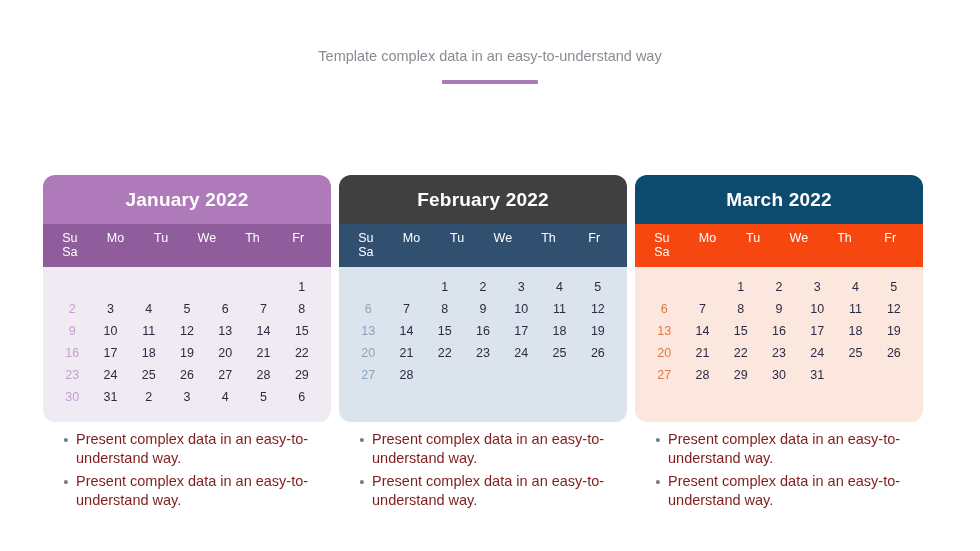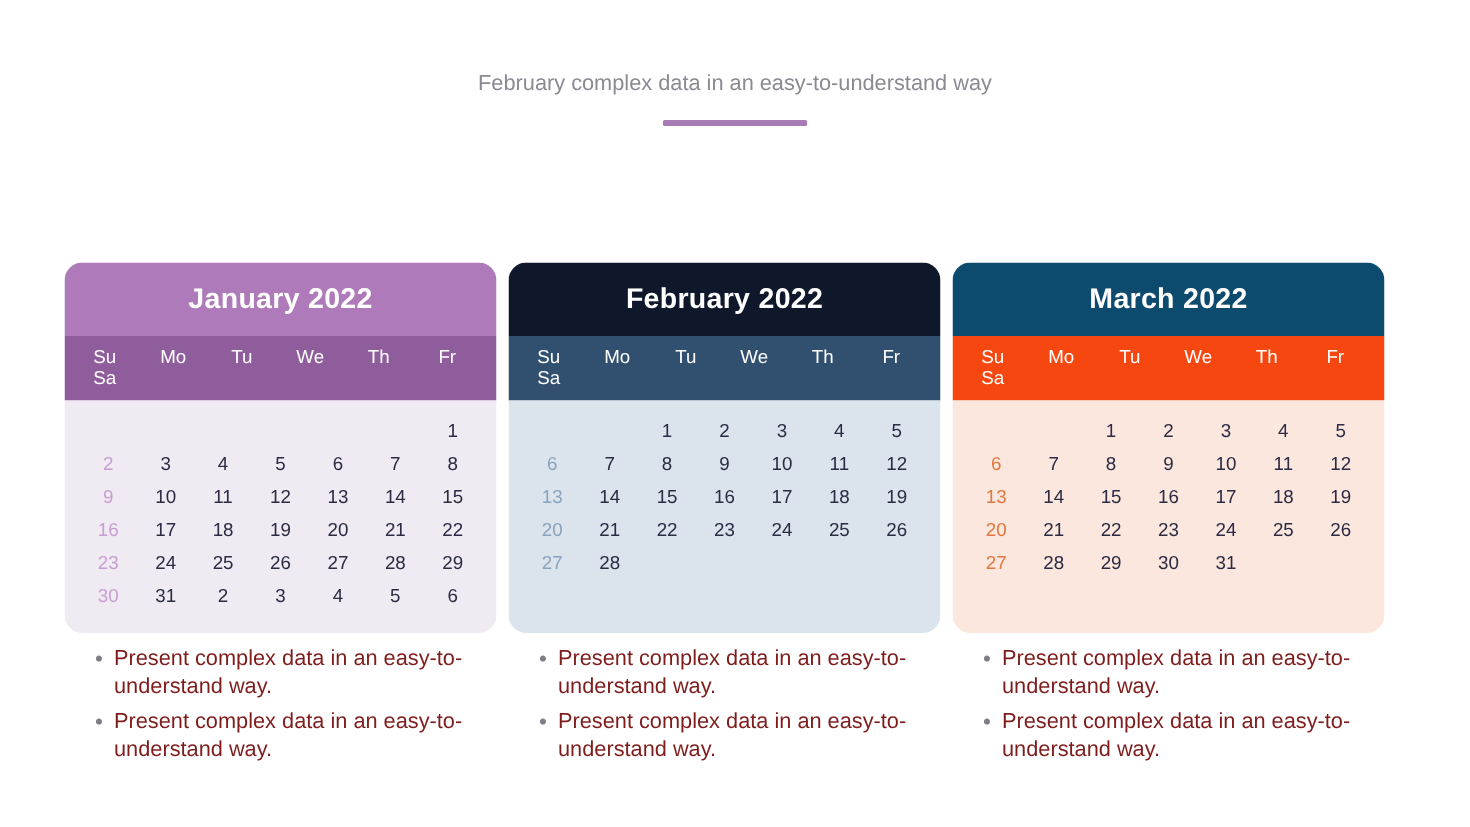--- a/index.html
+++ b/index.html
@@ -108,21 +108,21 @@
   .cal-day.sun { }
   .cal-day.empty { color: transparent; }
 
   
   .cal-jan .cal-title   { background: #ae7ab9; }
   .cal-jan .cal-weekdays{ background: #8f5c9c; }
   .cal-jan .cal-body    { background: #f0eaf2; }
   .cal-jan .cal-day.sun { color: #c79ed1; }
 
   
-  .cal-feb .cal-title   { background: #0f172a; }
+  .cal-feb .cal-title   { background: #404040; }
   .cal-feb .cal-weekdays{ background: #314f6f; }
   .cal-feb .cal-body    { background: #dbe4ed; }
   .cal-feb .cal-day.sun { color: #8ba3bd; }
 
   
   .cal-mar .cal-title   { background: #0c4a6e; }
   .cal-mar .cal-weekdays{ background: #f5470f; }
   .cal-mar .cal-body    { background: #fce7de; }
   .cal-mar .cal-day.sun { color: #e2783f; }
 
@@ -160,21 +160,21 @@
     color: #7f1d1d;
     font-size: 14.5px;
     line-height: 19px;
     max-width: 238px;
   }
 </style>
 </head>
 <body>
 
 <div class="header">
-  <div class="page-subtitle">February complex data in an easy-to-understand way</div>
+  <div class="page-subtitle">Template complex data in an easy-to-understand way</div>
   <div class="title-divider"></div>
 </div>
 
 <div class="calendars">
     <div class="calendar-card cal-jan">
       <div class="cal-title">January 2022</div>
       <div class="cal-weekdays">
         <div class="cal-weekday">Su</div>
         <div class="cal-weekday">Mo</div>
         <div class="cal-weekday">Tu</div>

